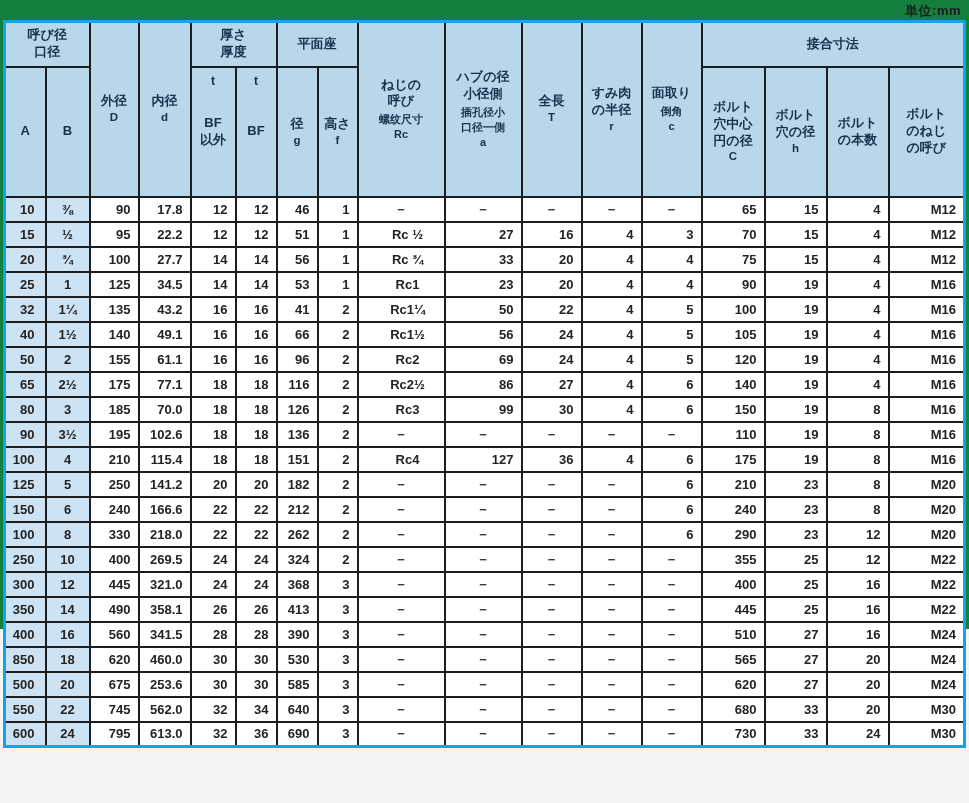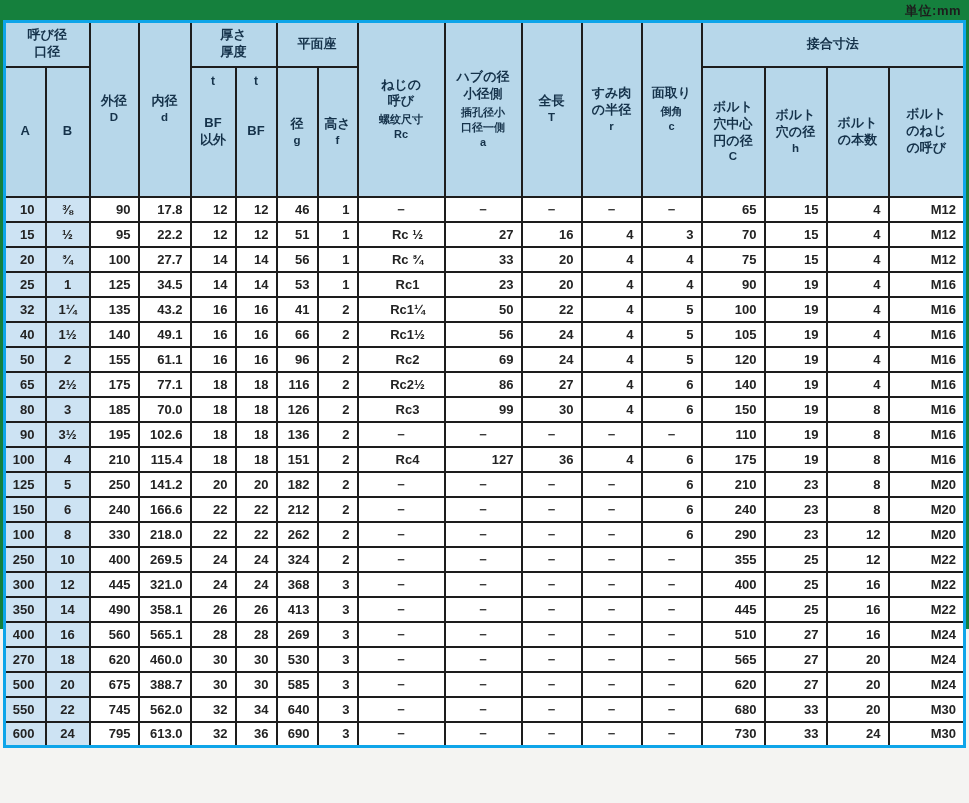--- a/index.html
+++ b/index.html
@@ -492,37 +492,37 @@
           <td class="dash">−</td>
           <td class="num">445</td>
           <td class="num">25</td>
           <td class="num">16</td>
           <td class="num">M22</td>
         </tr>
         <tr>
           <td class="col-a">400</td>
           <td class="col-b">16</td>
           <td class="num">560</td>
-          <td class="num">565.1</td>
+          <td class="num">341.5</td>
           <td class="num">28</td>
           <td class="num">28</td>
-          <td class="num">269</td>
+          <td class="num">390</td>
           <td class="num">3</td>
           <td class="dash">−</td>
           <td class="dash">−</td>
           <td class="dash">−</td>
           <td class="dash">−</td>
           <td class="dash">−</td>
           <td class="num">510</td>
           <td class="num">27</td>
           <td class="num">16</td>
           <td class="num">M24</td>
         </tr>
         <tr>
-          <td class="col-a">270</td>
+          <td class="col-a">850</td>
           <td class="col-b">18</td>
           <td class="num">620</td>
           <td class="num">460.0</td>
           <td class="num">30</td>
           <td class="num">30</td>
           <td class="num">530</td>
           <td class="num">3</td>
           <td class="dash">−</td>
           <td class="dash">−</td>
           <td class="dash">−</td>
@@ -530,21 +530,21 @@
           <td class="dash">−</td>
           <td class="num">565</td>
           <td class="num">27</td>
           <td class="num">20</td>
           <td class="num">M24</td>
         </tr>
         <tr>
           <td class="col-a">500</td>
           <td class="col-b">20</td>
           <td class="num">675</td>
-          <td class="num">388.7</td>
+          <td class="num">253.6</td>
           <td class="num">30</td>
           <td class="num">30</td>
           <td class="num">585</td>
           <td class="num">3</td>
           <td class="dash">−</td>
           <td class="dash">−</td>
           <td class="dash">−</td>
           <td class="dash">−</td>
           <td class="dash">−</td>
           <td class="num">620</td>

